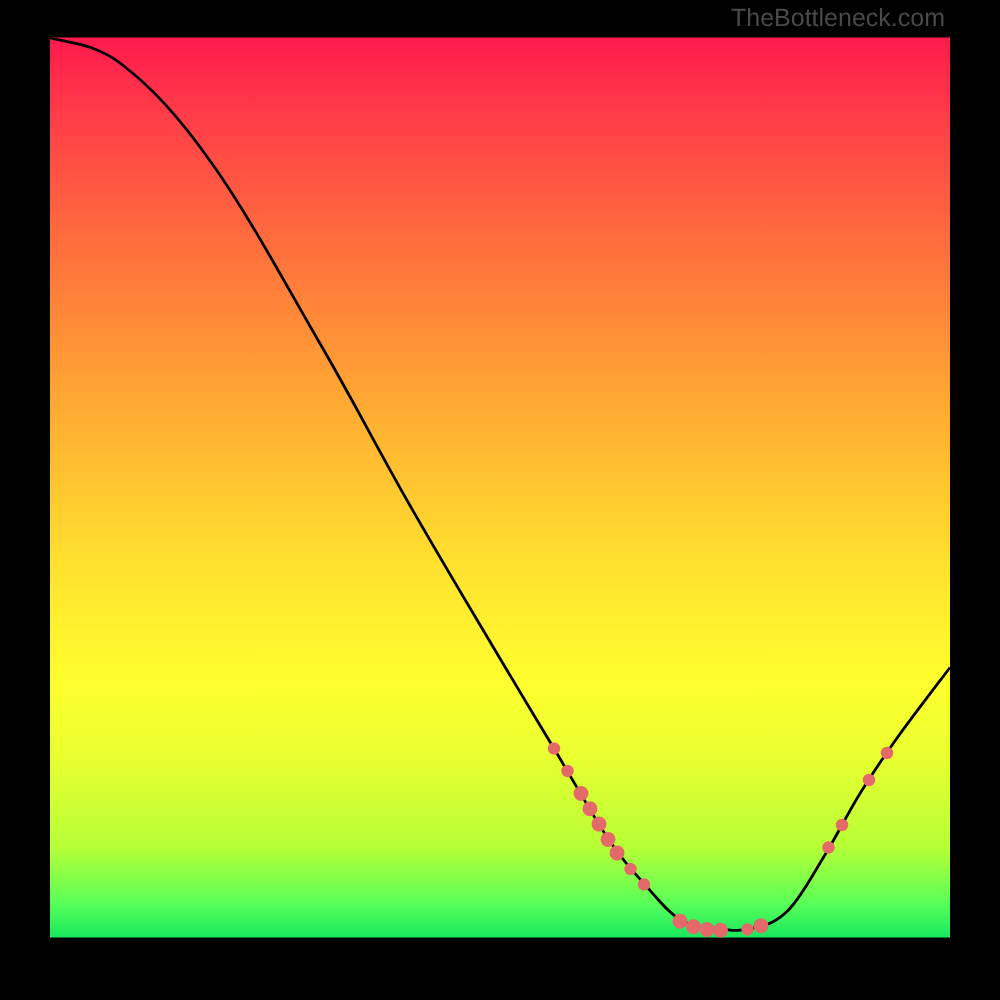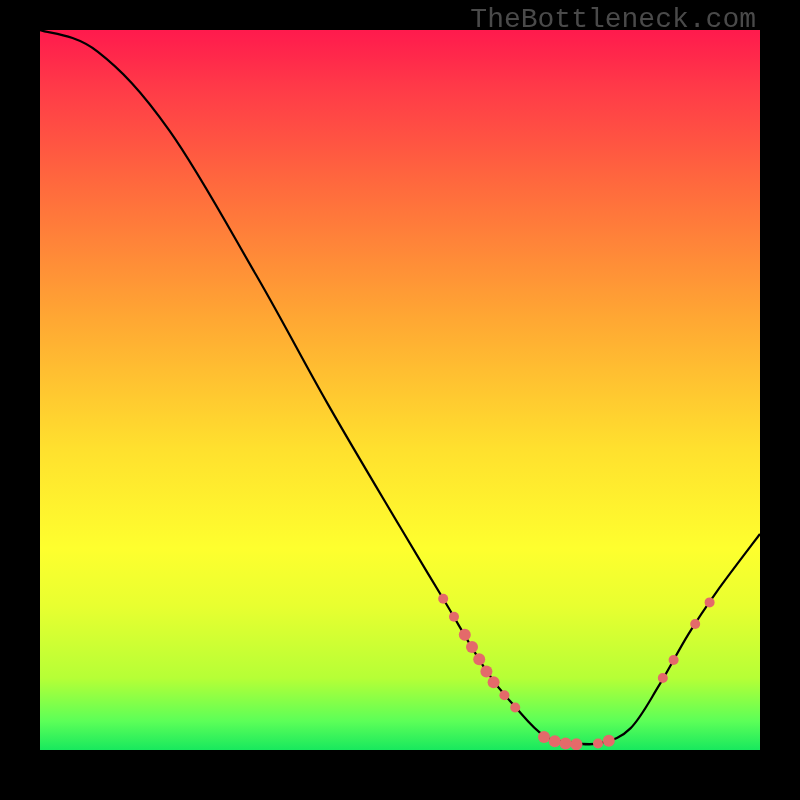--- a/index.html
+++ b/index.html
@@ -32,22 +32,22 @@
       #feff2e 72%,
       #e8ff30 80%,
       #b6ff36 90%,
       #5cff58 96%,
       #18e85e 100%);
   }
   .attrib {
     position: absolute;
     right: 44px;
     top: 4px;
-    font-family: Liberation Mono, monospace;
-    font-size: 28px;
+    font-family: Liberation Sans, sans-serif;
+    font-size: 20px;
     color: #4a4a4a;
   }
   svg {
     position: absolute;
     left: 0;
     top: 0;
   }
 </style>
 </head>
 <body>

